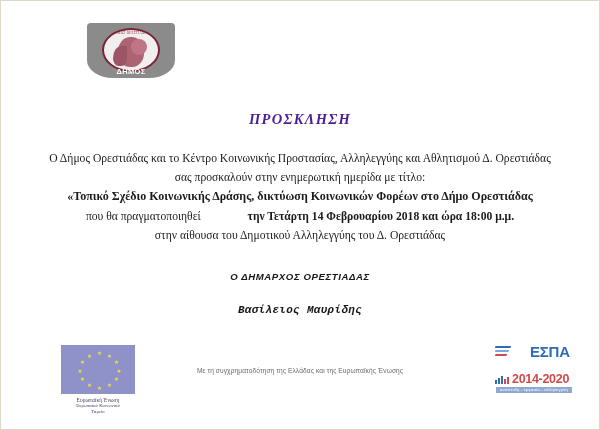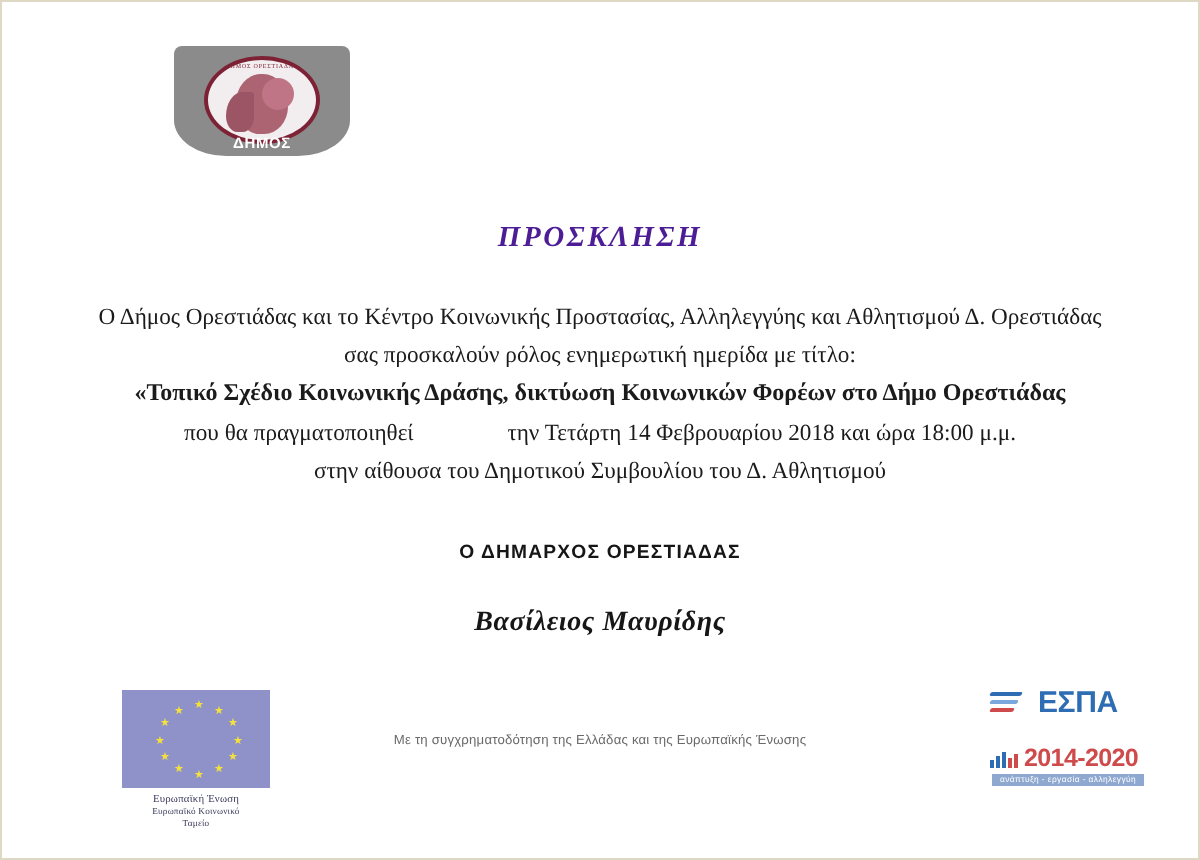--- a/index.html
+++ b/index.html
@@ -151,47 +151,48 @@
   }
 
   .body-text {
     margin-top: 21px;
     text-align: center;
     font-size: 11.6px;
     line-height: 19.2px;
     color: #1b1b1b;
   }
   .body-text .line { white-space: nowrap; }
-  .body-text .b { font-weight: normal; margin-left: 44px; }
+  .body-text .b { font-weight: bold; margin-left: 44px; }
 
   .ev-title {
     font-weight: bold;
     font-size: 12px;
   }
 
   .venue { }
 
   .signature {
     margin-top: 26px;
     text-align: center;
   }
   .sig-role {
     font-family: "Liberation Sans", "DejaVu Sans", sans-serif;
     font-weight: bold;
+    font-style: italic;
     font-size: 9.6px;
     letter-spacing: .6px;
     color: #161616;
     margin-top: 21px;
   }
   .sig-name {
     margin-top: 22px;
-    font-family: Liberation Serif, serif;
+    font-family: Liberation Mono, monospace;
     font-weight: bold;
     font-style: italic;
-    font-size: 14px;
+    font-size: 11px;
     letter-spacing: .3px;
     color: #161616;
   }
 
   
   .footer {
     position: absolute;
     left: 0;
     right: 0;
     bottom: 22px;
@@ -248,21 +249,21 @@
   .logo-espa {
     position: absolute;
     right: 22px;
     top: 0px;
     width: 82px;
     height: 44px;
   }
   .espa-row1 {
     display: flex;
     align-items: flex-end;
-    gap: 8px;
+    gap: 19px;
     height: 16px;
   }
   .espa-swoosh {
     width: 16px;
     height: 14px;
     position: relative;
   }
   .espa-swoosh i {
     position: absolute;
     left: 0;
@@ -347,24 +348,24 @@
       </div>
     </div>
 
 
   </div>
 
   <div class="invite-title">ΠΡΟΣΚΛΗΣΗ</div>
 
   <div class="body-text">
     <div class="line">Ο Δήμος Ορεστιάδας και το Κέντρο Κοινωνικής Προστασίας, Αλληλεγγύης και Αθλητισμού Δ. Ορεστιάδας</div>
-    <div class="line">σας προσκαλούν ρόλος ενημερωτική ημερίδα με τίτλο:</div>
+    <div class="line">σας προσκαλούν στην ενημερωτική ημερίδα με τίτλο:</div>
     <div class="line ev-title">«Τοπικό Σχέδιο Κοινωνικής Δράσης, δικτύωση Κοινωνικών Φορέων στο Δήμο Ορεστιάδας</div>
     <div class="line"><span>που θα πραγματοποιηθεί </span><span class="b">την Τετάρτη 14 Φεβρουαρίου 2018 και ώρα 18:00 μ.μ.</span></div>
-    <div class="line venue">στην αίθουσα του  Δημοτικού Συμβουλίου  του Δ. Αθλητισμού</div>
+    <div class="line venue">στην αίθουσα του  Δημοτικού Αλληλεγγύης  του Δ. Ορεστιάδας</div>
   </div>
 
   <div class="signature">
     <div class="sig-role">Ο ΔΗΜΑΡΧΟΣ ΟΡΕΣΤΙΑΔΑΣ</div>
     <div class="sig-name">Βασίλειος Μαυρίδης</div>
   </div>
 
   <div class="footer">
 
     <div class="logo-eu">

